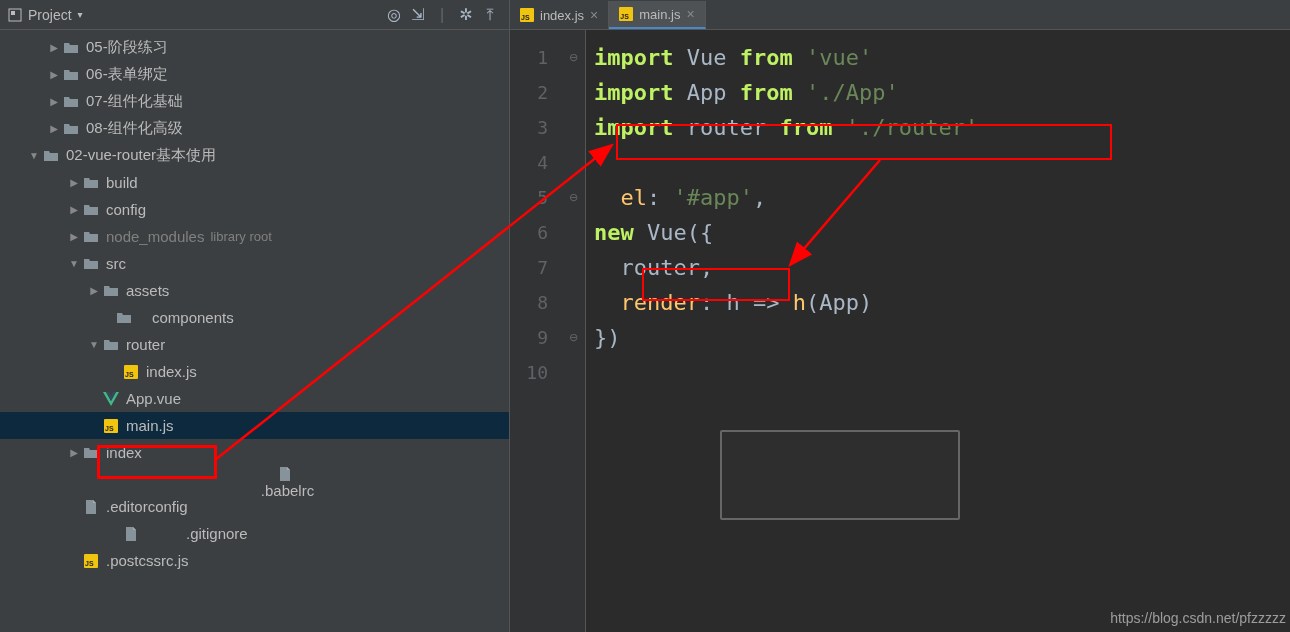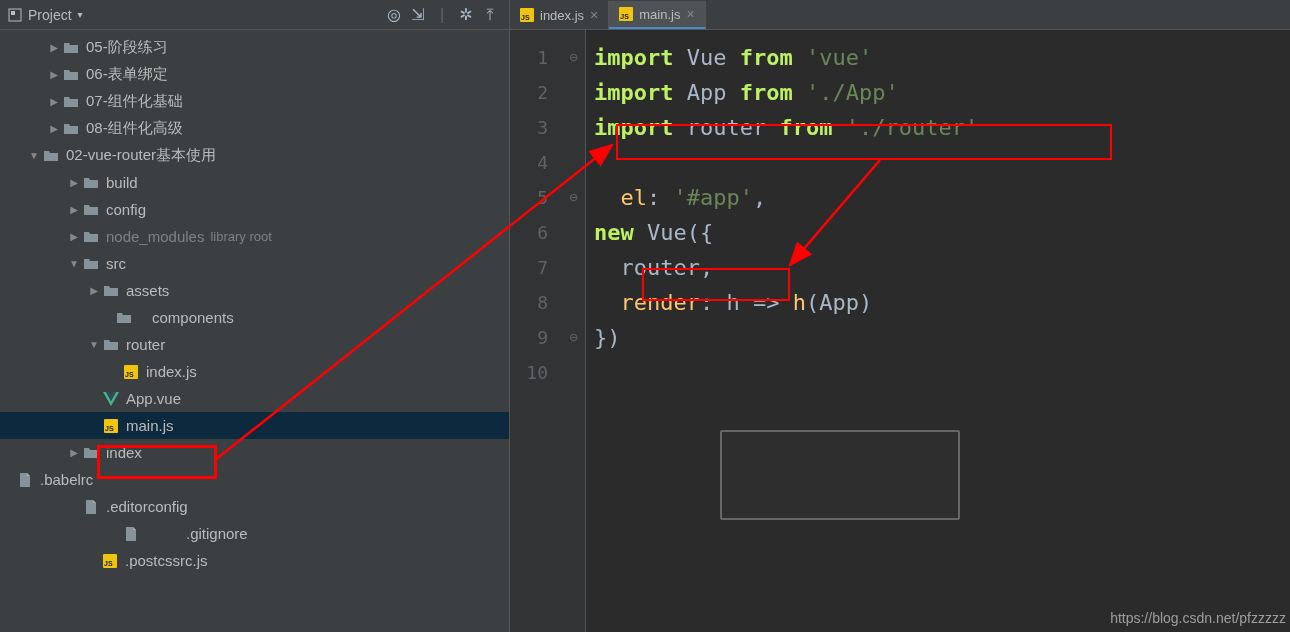--- a/index.html
+++ b/index.html
@@ -390,21 +390,21 @@
         </div>
         <div class="tree-item" style="padding-left: 66px;">
           <span class="tree-arrow">▶</span>
           <span class="tree-icon">
             <svg width="16" height="16" viewBox="0 0 16 16">
               <path fill="#87939a" d="M1 3h5l1 2h8v8H1z"></path>
             </svg>
           </span>
           <span>index</span>
         </div>
-        <div class="tree-item" style="">
+        <div class="tree-item" style="padding-left: 66px; flex-direction: column;">
           <span class="tree-arrow"></span>
           <span class="tree-icon">
             <svg width="14" height="16" viewBox="0 0 14 16">
               <path fill="#87939a" d="M2 1h7l3 3v11H2z"></path>
               <path fill="#aaa" d="M9 1v3h3z"></path>
             </svg>
           </span>
           <span>.babelrc</span>
         </div>
         <div class="tree-item" style="padding-left: 66px;">
@@ -420,21 +420,21 @@
         <div class="tree-item" style="padding-left: 66px; gap: 40px;">
           <span class="tree-arrow"></span>
           <span class="tree-icon">
             <svg width="14" height="16" viewBox="0 0 14 16">
               <path fill="#87939a" d="M2 1h7l3 3v11H2z"></path>
               <path fill="#aaa" d="M9 1v3h3z"></path>
             </svg>
           </span>
           <span>.gitignore</span>
         </div>
-        <div class="tree-item" style="padding-left: 66px; margin-left: 19px;">
+        <div class="tree-item" style="padding-left: 66px;">
           <span class="tree-arrow"></span>
           <span class="tree-icon">
             <span class="js-icon">JS</span>
           </span>
           <span>.postcssrc.js</span>
         </div>
       </div>
   </div>
   <div class="editor-area">
     <div class="tabs" id="tabs">

